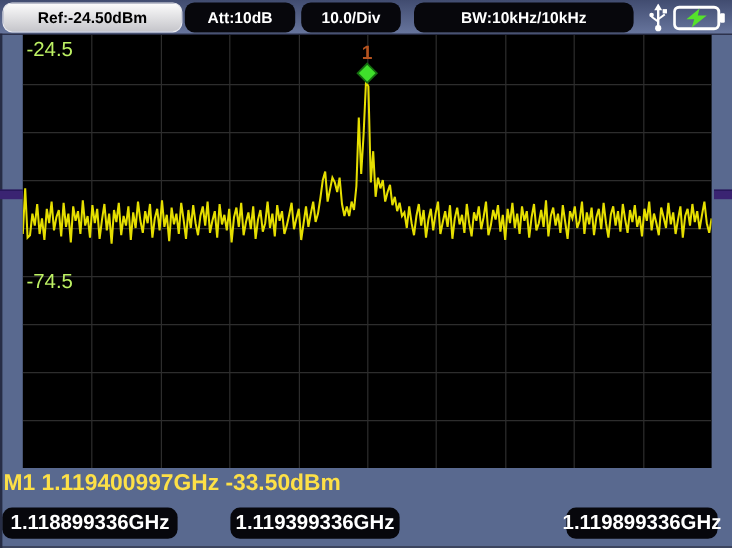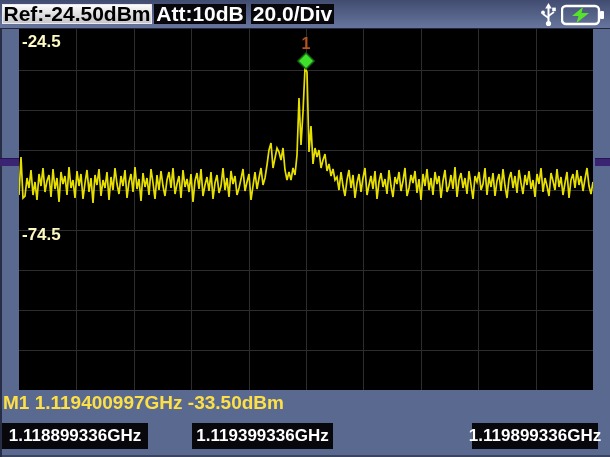--- a/index.html
+++ b/index.html
@@ -10,69 +10,70 @@
     box-shadow:inset 2px 0 0 #272d45, inset 0 -2px 0 #3c455f;
   }
   
   .topbar{
     position:absolute;left:0;top:0;width:610px;height:29px;
     background:linear-gradient(#414c70,#67759d);
     border-bottom:1px solid #23263d;
     display:flex;align-items:center;box-sizing:border-box;
   }
   .chip{
-    height:20px;box-sizing:border-box;border-radius:0;
+    height:25px;box-sizing:border-box;border-radius:8px;
     display:flex;align-items:center;justify-content:center;
-    font-weight:bold;font-size:21px;color:#fff;background:#07070c;
+    font-weight:bold;font-size:13px;color:#fff;background:#07070c;
     white-space:nowrap;
   }
   .chip.light{
     background:linear-gradient(#fbfbfb,#c6c6cb);
     color:#000;border:1px solid #e9e9ee;
   }
   .ref-chip{width:150px;margin-left:2px;}
   .att-chip{width:92px;margin-left:2px;}
   .div-chip{width:83px;margin-left:5px;}
   .bw-chip{width:183px;margin-left:11px;}
   .status-icons{position:absolute;right:5px;top:3px;display:flex;align-items:center;gap:4px;}
   
   .plot{
     position:absolute;left:19px;top:29px;width:574px;height:361px;
     background:#000;
   }
-  .ylabel{position:absolute;color:#fef9c3;font-weight:bold;font-size:17px;line-height:17px;}
+  .ylabel{position:absolute;color:#bef264;font-weight:normal;font-size:17px;line-height:17px;}
   .ylabel.top{left:22px;top:33px;}
   .ylabel.mid{left:22px;top:226px;}
   .side-indicator{position:absolute;height:7px;background:#3a2472;border-top:1px solid #241455;}
   .side-indicator.left{left:0;top:158px;width:19px;}
   .side-indicator.right{left:595px;top:158px;width:15px;}
   
   .m1-readout{
     position:absolute;left:3px;top:392px;
     color:#fde047;font-weight:bold;font-size:19px;letter-spacing:0px;white-space:nowrap;
   }
   
   .freq-box{
-    position:absolute;top:423px;height:26px;box-sizing:border-box;border-radius:0;
+    position:absolute;top:423px;height:26px;box-sizing:border-box;border-radius:8px;
     background:#07070c;color:#fff;font-weight:bold;font-size:17px;
     display:flex;align-items:center;justify-content:center;white-space:nowrap;
   }
   .freq-box.start{left:2px;width:146px;}
   .freq-box.center{left:192px;width:141px;}
   .freq-box.stop{left:472px;width:126px;}
 </style>
 </head>
 <body>
 
 <div class="screen">
 
   <div class="topbar">
     <div class="chip light ref-chip">Ref:-24.50dBm</div>
     <div class="chip att-chip">Att:10dB</div>
-    <div class="chip div-chip">20.0/Div</div>
+    <div class="chip div-chip">10.0/Div</div>
+    <div class="chip bw-chip">BW:10kHz/10kHz</div>
     <div class="status-icons">
       <svg width="17" height="24" viewBox="0 0 17 24">
         <polygon points="8.5,0 5.2,5.5 11.8,5.5" fill="#fff"></polygon>
         <rect x="7.5" y="4" width="2" height="15" fill="#fff"></rect>
         <circle cx="8.5" cy="20.5" r="2.6" fill="#fff"></circle>
         <line x1="8.5" y1="15" x2="3" y2="11" stroke="#fff" stroke-width="1.6"></line>
         <circle cx="3" cy="9.5" r="1.9" fill="#fff"></circle>
         <line x1="8.5" y1="13" x2="14" y2="9" stroke="#fff" stroke-width="1.6"></line>
         <rect x="12.2" y="4.6" width="3.6" height="3.6" fill="#fff"></rect>
       </svg>

